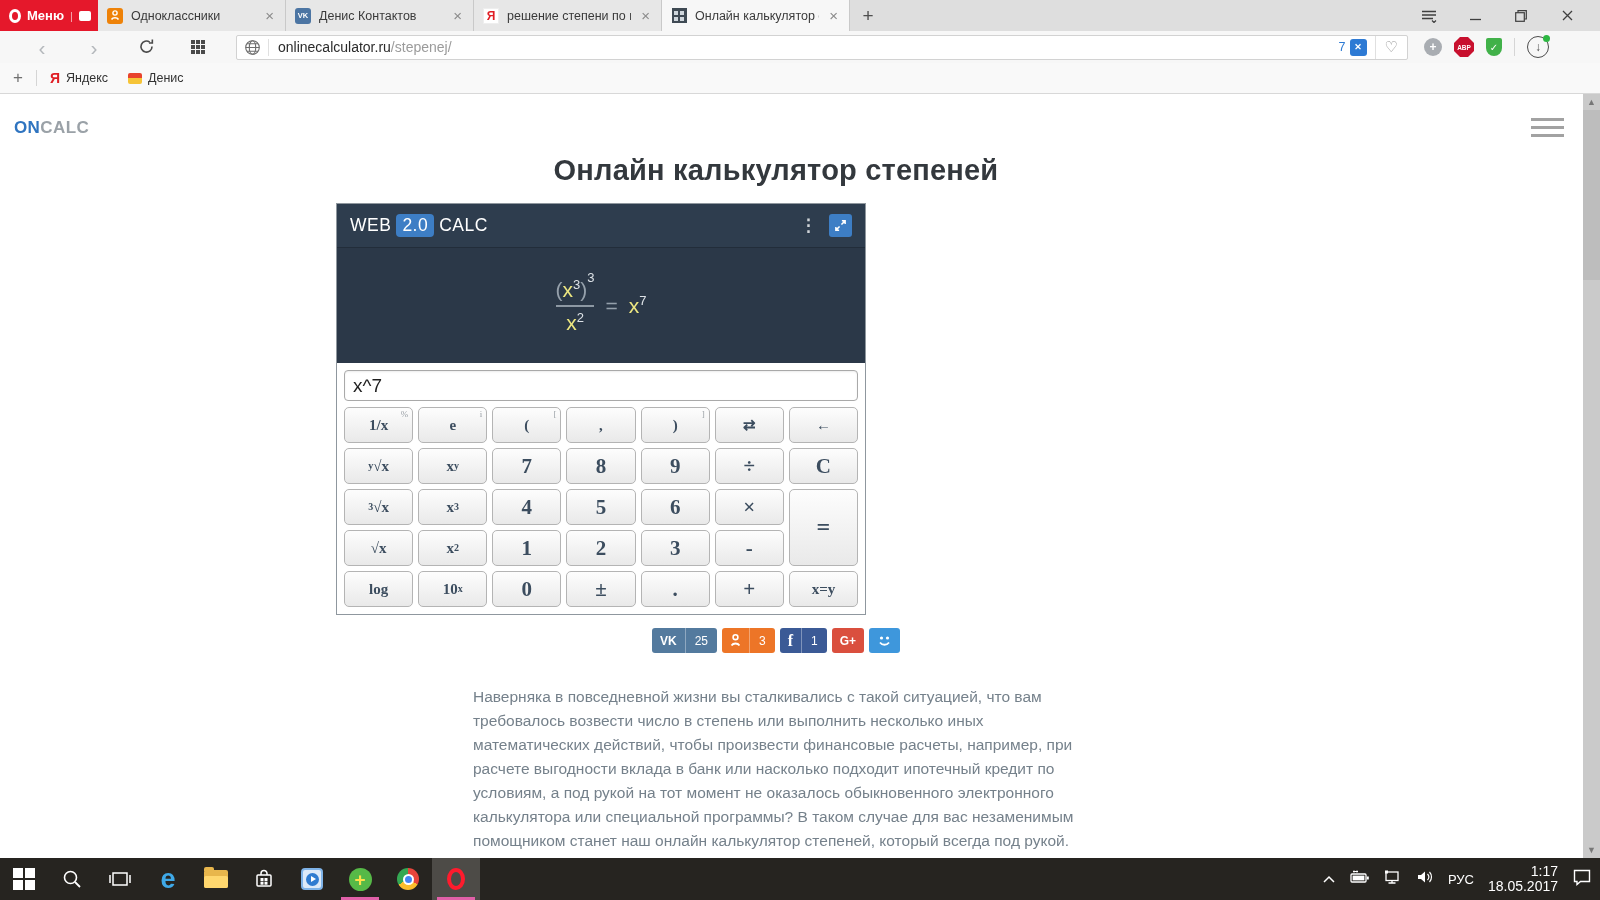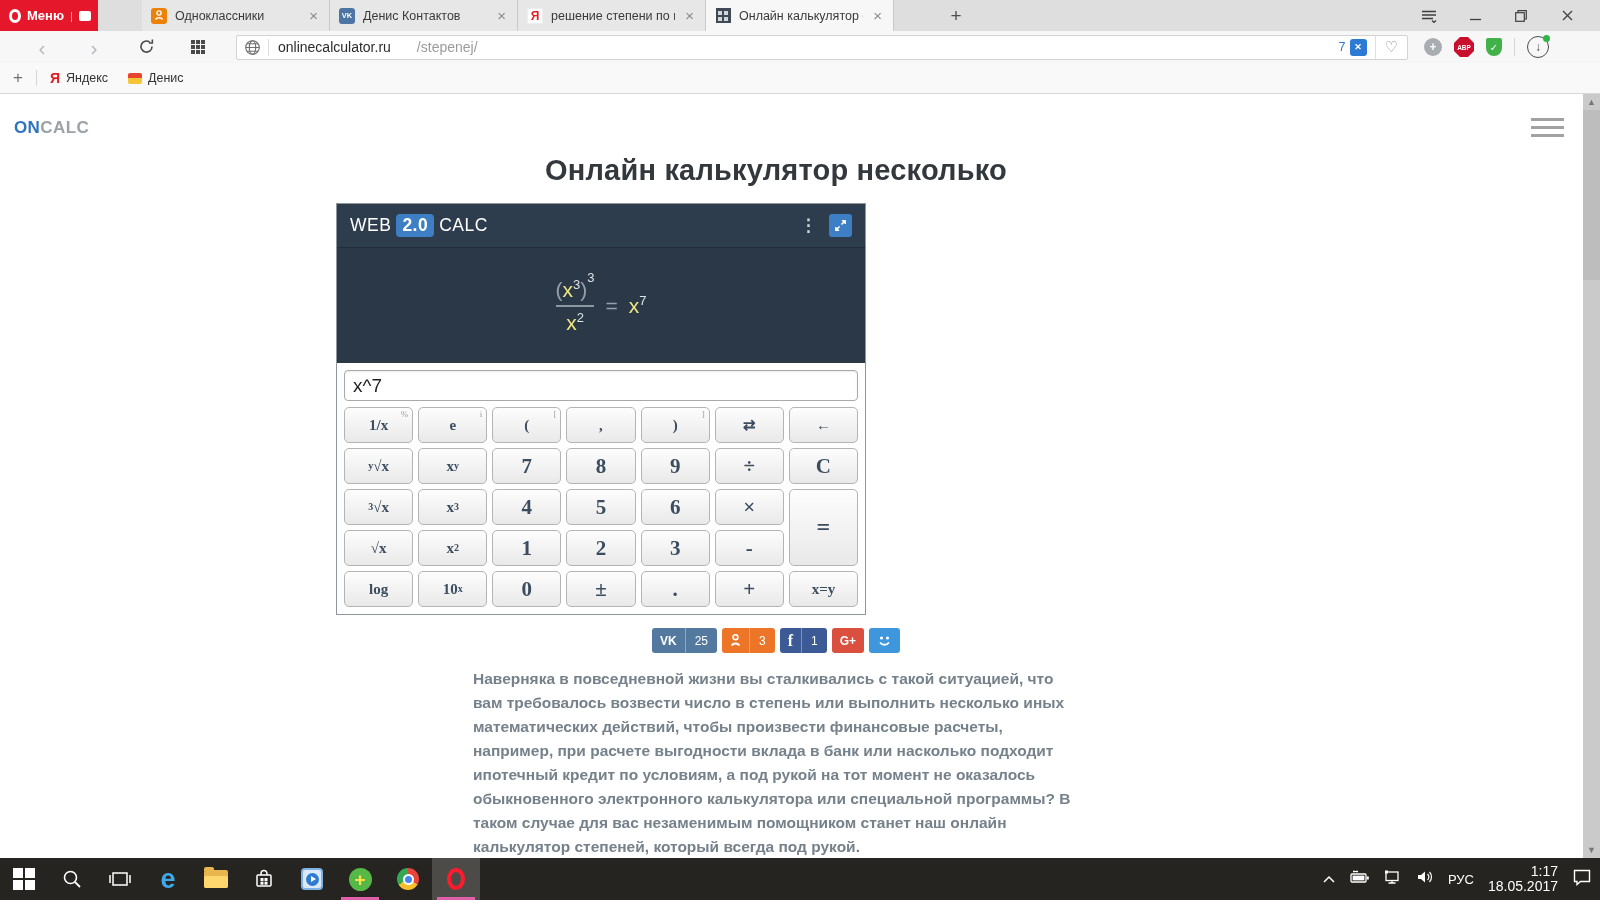--- a/index.html
+++ b/index.html
@@ -1,21 +1,21 @@
 <!DOCTYPE html>
 <html><head>
 <meta charset="utf-8">
 <style>
   * { box-sizing: border-box; margin: 0; padding: 0; }
   html,body { width:1600px; height:900px; overflow:hidden; }
   body { font-family:"Liberation Sans", sans-serif; background:#fff; position:relative; }
 
   
   .chrome { position:relative; }
-  .tabbar { height:31px; background:#dedede; display:flex; align-items:stretch; position:relative;gap:44px; }
+  .tabbar { height:31px; background:#dedede; display:flex; align-items:stretch; position:relative; }
   .menu-btn { width:98px; background:#e5182b; color:#fff; display:flex; align-items:center; gap:6px; padding:0 9px; cursor:default; }
   .opera-o { width:12px; height:14px; border:3px solid #fff; border-radius:50%; flex:none; }
   .menu-label { font-size:13px; font-weight:bold; }
   .menu-sep { opacity:.65; font-size:11px; }
   .flag-icon { width:12px; height:10px; background:#fff; border-radius:2px; flex:none; }
   .tab { width:188px; display:flex; align-items:center; gap:8px; padding:0 9px; border-right:1px solid #c9c9c9; font-size:12.5px; color:#3a3a3a; background:#e7e7e7; }
   .tab.active { background:#f7f7f7; }
   .favicon { width:16px; height:16px; flex:none; display:flex; align-items:center; justify-content:center; }
   .tab-title { flex:1; white-space:nowrap; overflow:hidden; }
   .tab-close { color:#8b8b8b; font-size:15px; padding:0 2px; }
@@ -23,21 +23,21 @@
   .win-controls { position:absolute; right:10px; top:0; height:31px; display:flex; align-items:center; }
   .win-btn { width:46px; height:31px; display:flex; align-items:center; justify-content:center; color:#3f3f3f; font-size:13px; }
 
   .toolbar { height:32px; background:#f7f7f7; display:flex; align-items:center; padding:0 0 0 16px; }
   .nav-btn { width:52px; text-align:center; font-size:21px; color:#b3b7bb; line-height:1; }
   .nav-btn.dark { color:#4a4a4a; }
   .addr { width:1172px; height:25px; margin-left:12px; background:#fff; border:1px solid #d2d2d2; border-radius:2px; display:flex; align-items:center; padding:0 0 0 7px; }
   .addr-globe { width:17px; height:17px; margin-right:7px; }
   .addr-div { width:1px; height:17px; background:#e0e0e0; margin-right:9px; }
   .url { font-size:14px; color:#2b2b2b; flex:1; white-space:nowrap; overflow:hidden; }
-  .url .path { color:#9b9b9b;margin-left:26px; }
+  .url .path { color:#9b9b9b; }
   .shield-count { color:#2d7ad4; font-size:12.5px; margin-right:4px; }
   .shield-badge { width:17px; height:17px; background:#2d7ad4; border-radius:3px; color:#fff; font-size:9px; font-weight:bold; display:flex; align-items:center; justify-content:center; margin-right:8px; }
   .heart-seg { border-left:1px solid #e0e0e0; align-self:stretch; display:flex; align-items:center; padding:0 9px; color:#8f8f8f; font-size:15px; }
   .ext-row { display:flex; align-items:center; gap:12px; margin-left:16px; }
   .ext-sync { width:18px; height:18px; border-radius:50%; background:#a9adb2; color:#fff; font-size:12px; font-weight:bold; display:flex; align-items:center; justify-content:center; }
   .ext-abp { width:20px; height:20px; background:#c8102e; color:#fff; font-size:6.5px; font-weight:bold; display:flex; align-items:center; justify-content:center; clip-path:polygon(30% 0,70% 0,100% 30%,100% 70%,70% 100%,30% 100%,0 70%,0 30%); }
   .ext-shield { width:16px; height:18px; background:#41b149; border-radius:2px 2px 8px 8px; color:#fff; font-size:10px; display:flex; align-items:center; justify-content:center; }
   .ext-div { width:1px; height:18px; background:#d5d5d5; }
   .ext-dl { width:22px; height:22px; border:1.6px solid #4c4c4c; border-radius:50%; color:#4c4c4c; font-size:12px; display:flex; align-items:center; justify-content:center; position:relative; }
   .ext-dl::after { content:""; position:absolute; right:-2px; top:-2px; width:7px; height:7px; border-radius:50%; background:#2db742; }
@@ -54,21 +54,21 @@
   .site-logo { position:absolute; left:14px; top:24px; font-size:17px; font-weight:bold; letter-spacing:.4px; }
   .site-logo .p1 { color:#2f74c0; } .site-logo .p2 { color:#9aa1a7; }
   .site-menu { position:absolute; right:36px; top:24px; width:33px; }
   .site-menu i { display:block; height:3px; background:#a2a2a2; margin-bottom:5px; }
   .content { width:880px; margin-left:336px; }
   h1.page-title { margin-top:60px; text-align:center; font-size:29px; color:#33383d; font-weight:bold; letter-spacing:.2px; }
 
   .calc { width:530px; margin-top:16px; border:1px solid #8f979e; background:#fff; }
   .calc-head { height:44px; background:#2e3d4e; display:flex; align-items:center; padding:0 13px; border-bottom:1px solid rgba(0,0,0,.25); }
   .brand { color:#fff; font-size:17.5px; letter-spacing:.5px; display:flex; align-items:center; gap:5px; }
-  .brand .ver { background:#3d7ec5; border-radius:4px; padding:1px 6px; font-weight:bold; }
+  .brand .ver { background:#3d7ec5; border-radius:4px; padding:1px 6px; font-weight:normal; }
   .calc-head .dots { margin-left:auto; color:#cfd4d8; font-size:17px; font-weight:bold; padding:0 12px; }
   .expand-btn { width:23px; height:23px; background:#3d7ec5; border-radius:3px; display:flex; align-items:center; justify-content:center; }
   .calc-display { height:115px; background:#2b3848; display:flex; align-items:center; justify-content:center; font-size:21px; }
   .yx { color:#ede781; } .gry { color:#95a0ab; } sup.lt { color:#dde2e7; font-size:13px; }
   .frac { display:inline-flex; flex-direction:column; align-items:center; margin-right:11px; }
   .frac .bar { align-self:stretch; height:2px; background:#8d98a3; margin:3px 0; }
   .num sup.outer { position:relative; top:-7px; }
   .eq { margin-right:11px; }
   .calc-body { padding:7px; }
   .calc-input { width:100%; height:31px; border:1px solid #a9a9a9; border-radius:4px; font-family:"Liberation Sans",sans-serif; font-size:19px; color:#1f1f1f; padding:0 8px; margin-bottom:6px; box-shadow:inset 0 1px 2px rgba(0,0,0,.08); }
@@ -82,21 +82,21 @@
 
   .social { display:flex; justify-content:center; gap:5px; margin-top:13px; }
   .sbtn { height:25px; border-radius:3px; color:#fff; font-size:12px; display:flex; align-items:center; overflow:hidden; }
   .sbtn .ic { padding:0 8px; display:flex; align-items:center; justify-content:center; font-weight:bold; }
   .sbtn .sdiv { width:1px; align-self:stretch; background:rgba(255,255,255,.35); }
   .sbtn .cnt { padding:0 9px; }
   .s-vk { background:#537a9e; } .s-ok { background:#ed7527; } .s-fb { background:#3b5a96; }
   .s-gp { background:#da4f3e; } .s-mm { background:#3e97dc; }
   .s-fb .ic { font-family:"Liberation Serif",serif; font-size:16px; }
 
-  .article { width:606px; margin:14px auto 0; font-size:15.5px; line-height:24px; color:#75818b;font-weight:bold; }
+  .article { width:606px; margin:32px auto 0; font-size:15.5px; line-height:24px; color:#75818b; }
 
   .pg-scroll { position:absolute; right:0; top:0; bottom:0; width:17px; background:#cacaca; }
   .pg-scroll .up,.pg-scroll .dn { position:absolute; left:0; width:17px; height:16px; color:#777; font-size:9px; text-align:center; line-height:16px; }
   .pg-scroll .up { top:0; } .pg-scroll .dn { bottom:0; }
   .pg-thumb { position:absolute; left:0; top:16px; width:17px; height:170px; background:#bdbdbd; }
 
   
   .taskbar { height:42px; background:#262420; display:flex; align-items:stretch; position:relative; }
   .tb-app { width:48px; display:flex; align-items:center; justify-content:center; position:relative; }
   .tb-app.active { background:#4d4b47; }
@@ -267,21 +267,21 @@
 
 <div class="page">
   <div class="site-logo"><span class="p1">ON</span><span class="p2">CALC</span></div>
   <div class="site-menu">
       <i></i>
       <i></i>
       <i></i>
     </div>
 
   <div class="content">
-    <h1 class="page-title">Онлайн калькулятор несколько</h1>
+    <h1 class="page-title">Онлайн калькулятор степеней</h1>
 
     <div class="calc">
       <div class="calc-head">
         <span class="brand">
           <span>WEB</span>
           <span class="ver">2.0</span>
           <span>CALC</span>
         </span>
         <span class="dots">⋮</span>
         <span class="expand-btn">

